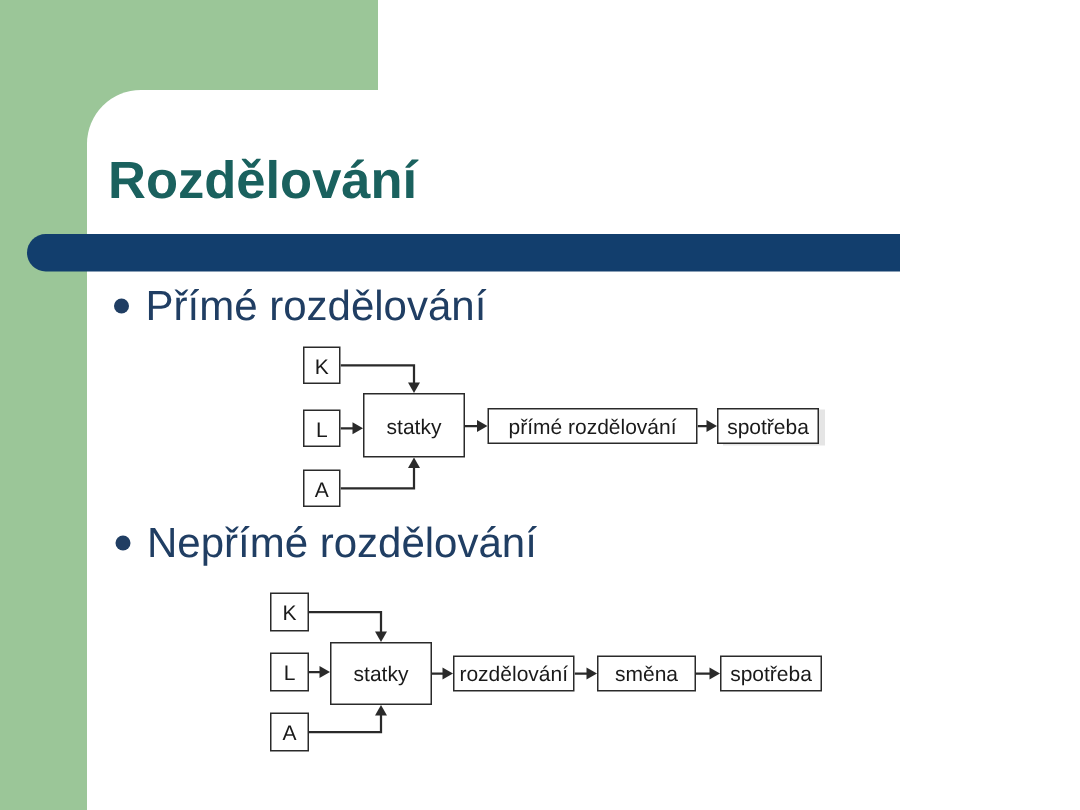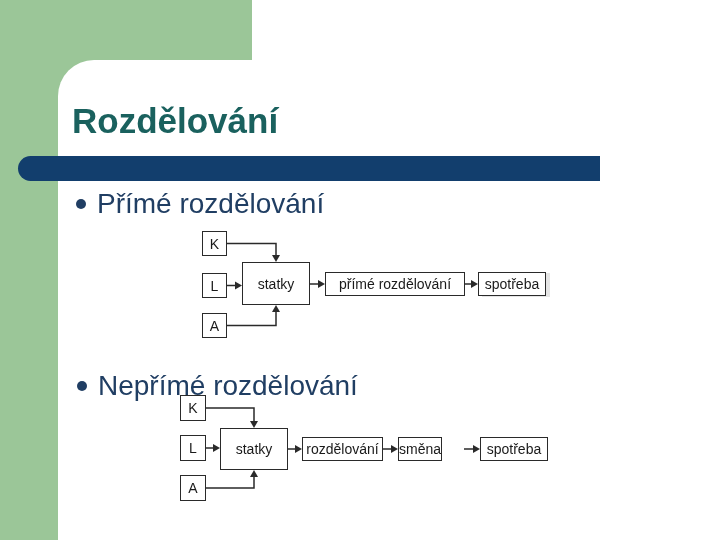--- a/index.html
+++ b/index.html
@@ -29,21 +29,21 @@
   }
   .bullet-item{
     position:absolute;display:flex;align-items:flex-start;
     color:#203E63;font-size:28px;line-height:28px;white-space:nowrap;
   }
   .bullet-item .dot{
     width:10px;height:10px;border-radius:50%;background:#203E63;
     margin-top:9px;margin-right:11px;flex:0 0 auto;
   }
   .bullet-1{left:76px;top:190px;}
-  .bullet-2{left:77px;top:372px;}
+  .bullet-2{left:77px;top:348px;}
 
   .diagram{position:absolute;}
   .diagram-1{left:180px;top:228px;width:385px;height:115px;}
   .diagram-2{left:165px;top:390px;width:395px;height:115px;}
   .dbox{
     position:absolute;box-sizing:border-box;
     border:1.5px solid #2a2a2a;background:#ffffff;
     display:flex;align-items:center;justify-content:center;
     font-size:14px;color:#1a1a1a;white-space:nowrap;
   }
@@ -55,21 +55,21 @@
   .d1-a{left:22px;top:85px;width:25px;height:25px;}
   .d1-statky{left:62px;top:34px;width:68px;height:43px;}
   .d1-process{left:145px;top:44px;width:140px;height:24px;}
   .d1-out{left:298px;top:44px;width:68px;height:24px;}
   
   .d2-k{left:15px;top:5px;width:26px;height:26px;}
   .d2-l{left:15px;top:45px;width:26px;height:26px;}
   .d2-a{left:15px;top:85px;width:26px;height:26px;}
   .d2-statky{left:55px;top:38px;width:68px;height:42px;}
   .d2-process{left:137px;top:47px;width:81px;height:24px;}
-  .d2-smena{left:233px;top:47px;width:44px;height:24px;}
+  .d2-smena{left:233px;top:47px;width:66px;height:24px;}
   .d2-out{left:315px;top:47px;width:68px;height:24px;}
 </style>
 </head>
 <body>
 
 <div class="green-panel"></div>
 <div class="content-panel"></div>
 
 <div class="page-title">Rozdělování</div>
 <div class="accent-bar"></div>

